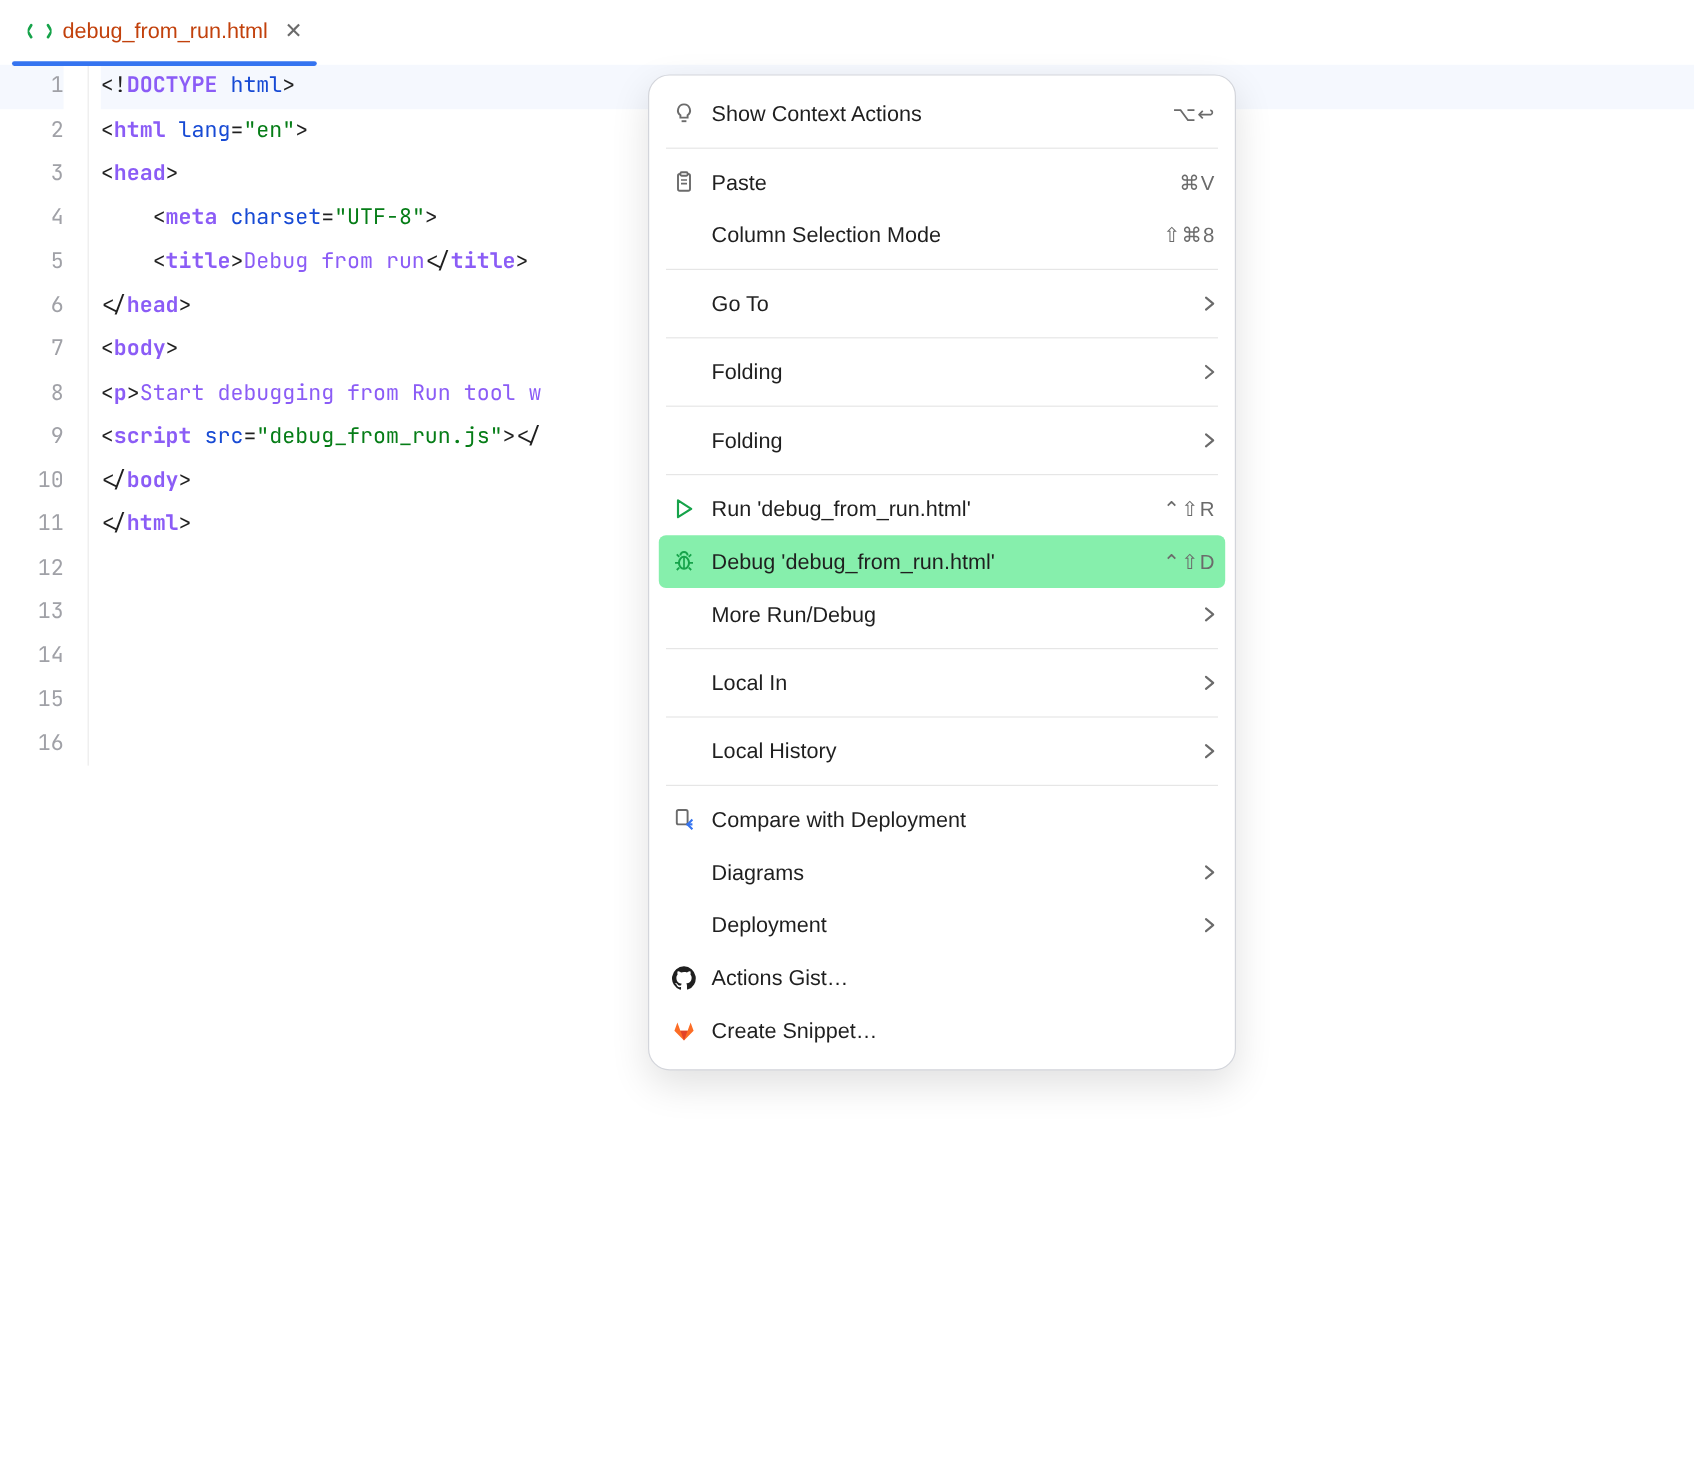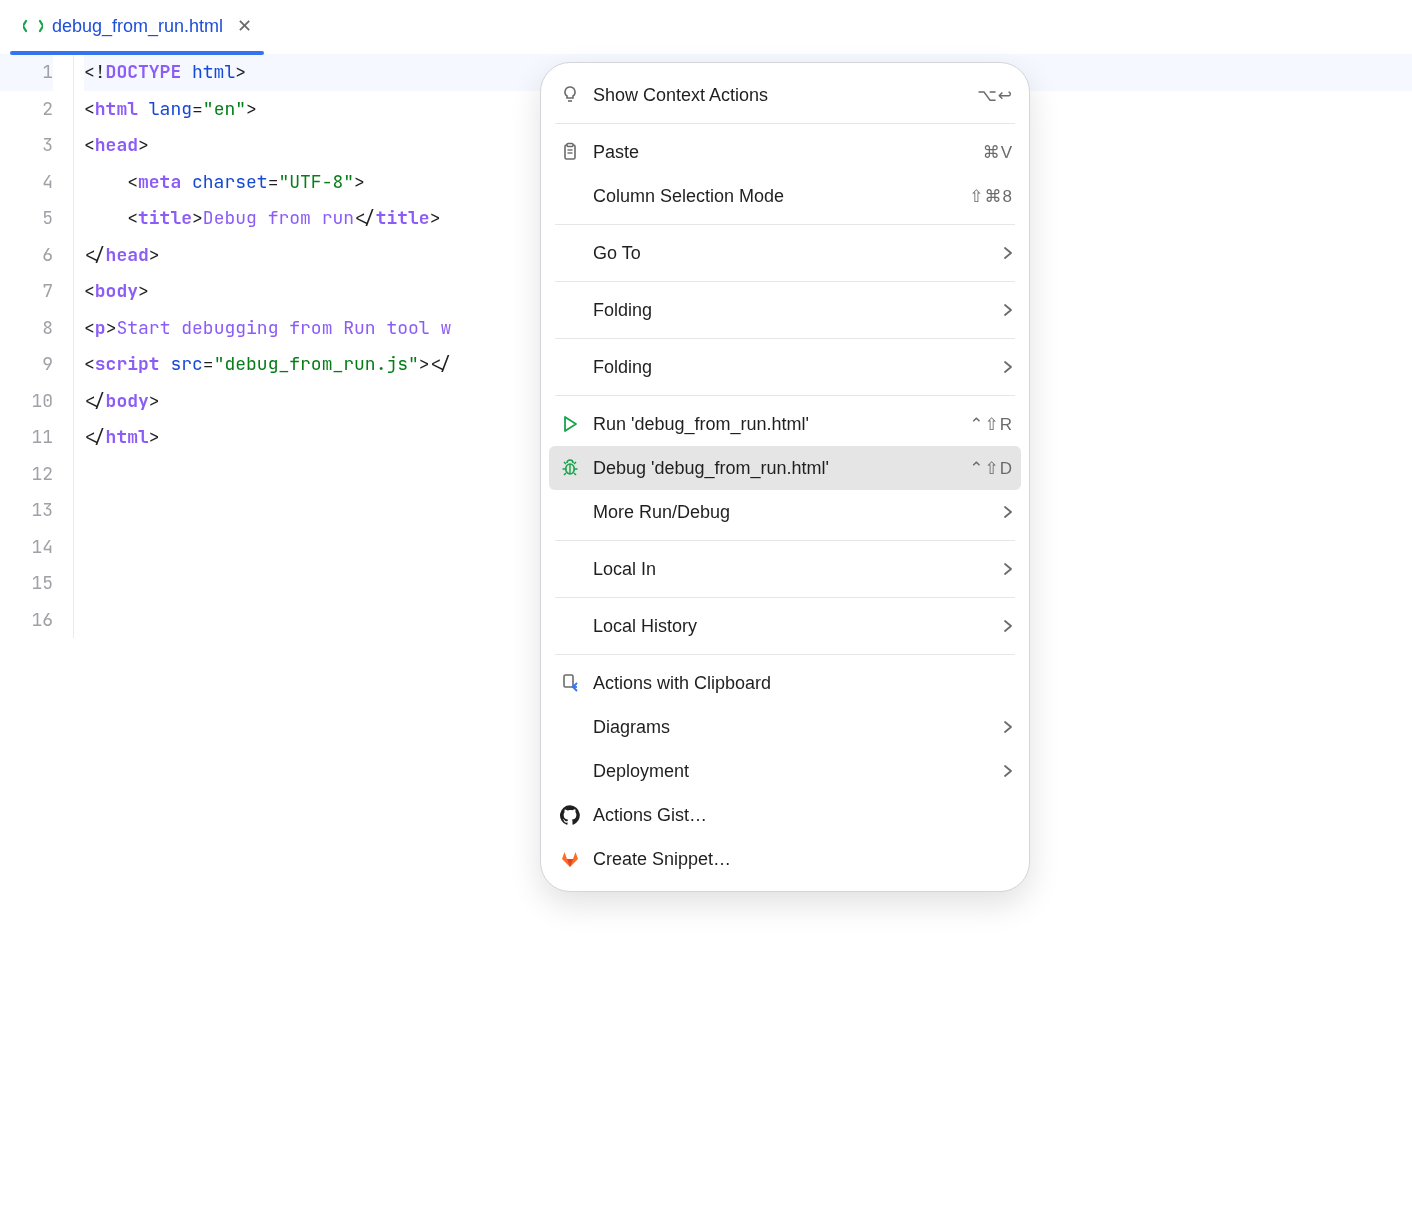--- a/index.html
+++ b/index.html
@@ -37,21 +37,21 @@
     height: 4px;
     background: #3574f0;
     border-radius: 2px;
   }
   .tab-filetype-icon {
     width: 22px; height: 22px;
     display: inline-flex;
     align-items: center; justify-content: center;
   }
   .tab-title {
-    color: #1d4ed8;
+    color: #c2410c;
     font-size: 18px;
   }
   .tab-close-icon {
     color: #6b6b6b;
     font-size: 18px;
     margin-left: 6px;
   }
 
   
   .editor {
@@ -91,34 +91,34 @@
   .ang { color: #1f1f1f; }
 
   
   .context-menu {
     position: absolute;
     left: 540px;
     top: 62px;
     width: 490px;
     background: #ffffff;
     border: 1px solid #d3d5db;
-    border-radius: 30px;
+    border-radius: 18px;
     box-shadow: 0 12px 32px rgba(0,0,0,0.12);
     padding: 10px 0;
     font-size: 18px;
   }
   .menu-item {
     display: flex;
     align-items: center;
     height: 44px;
     padding: 0 16px 0 16px;
     gap: 10px;
   }
   .menu-item.selected {
-    background: #e5e5e5;
+    background: #86efac;
     border-radius: 6px;
     margin: 0 8px;
     padding: 0 8px;
   }
   .menu-icon-slot {
     width: 26px;
     display: inline-flex;
     align-items: center;
     justify-content: center;
     flex-shrink: 0;
@@ -281,21 +281,21 @@
     <div class="menu-item">
       <span class="menu-icon-slot">
         <svg width="20" height="20" viewBox="0 0 20 20">
           <rect x="4" y="2" width="9" height="12" rx="1.4" fill="none" stroke="#6b6b6b" stroke-width="1.6"></rect>
           <path d="M13 14 L17 10 M13 14 L17 18" stroke="#3574f0" stroke-width="1.8" fill="none"></path>
           <path d="M17 10 L17 18" stroke="#3574f0" stroke-width="1.8" fill="none" opacity="0"></path>
           <path d="M12 14 H17" stroke="#3574f0" stroke-width="1.8"></path>
           <path d="M8 8 H4 M8 8 L6 6 M8 8 L6 10" stroke="#3574f0" stroke-width="1.6" fill="none" opacity="0"></path>
         </svg>
       </span>
-      <span class="menu-label">Actions with Clipboard</span>
+      <span class="menu-label">Compare with Deployment</span>
     </div>
     <div class="menu-item">
       <span class="menu-icon-slot"></span>
       <span class="menu-label">Diagrams</span>
       <span class="menu-chevron">
         <svg width="10" height="14" viewBox="0 0 10 14">
           <path d="M2 2 L8 7 L2 12" fill="none" stroke="#6b6b6b" stroke-width="1.8" stroke-linecap="round" stroke-linejoin="round"></path>
         </svg>
       </span>
     </div>

